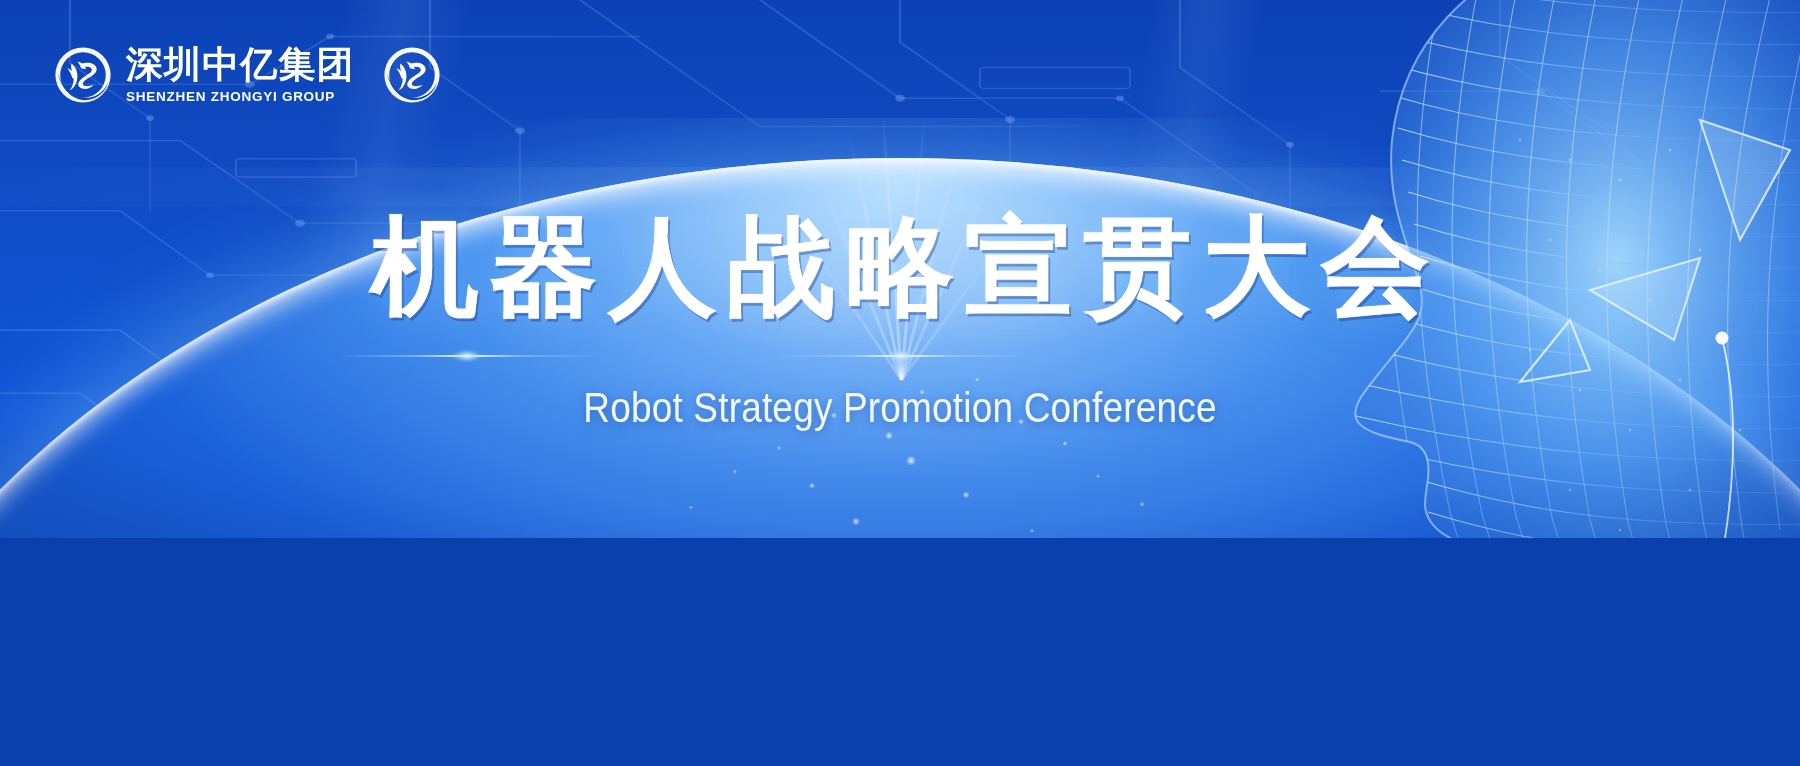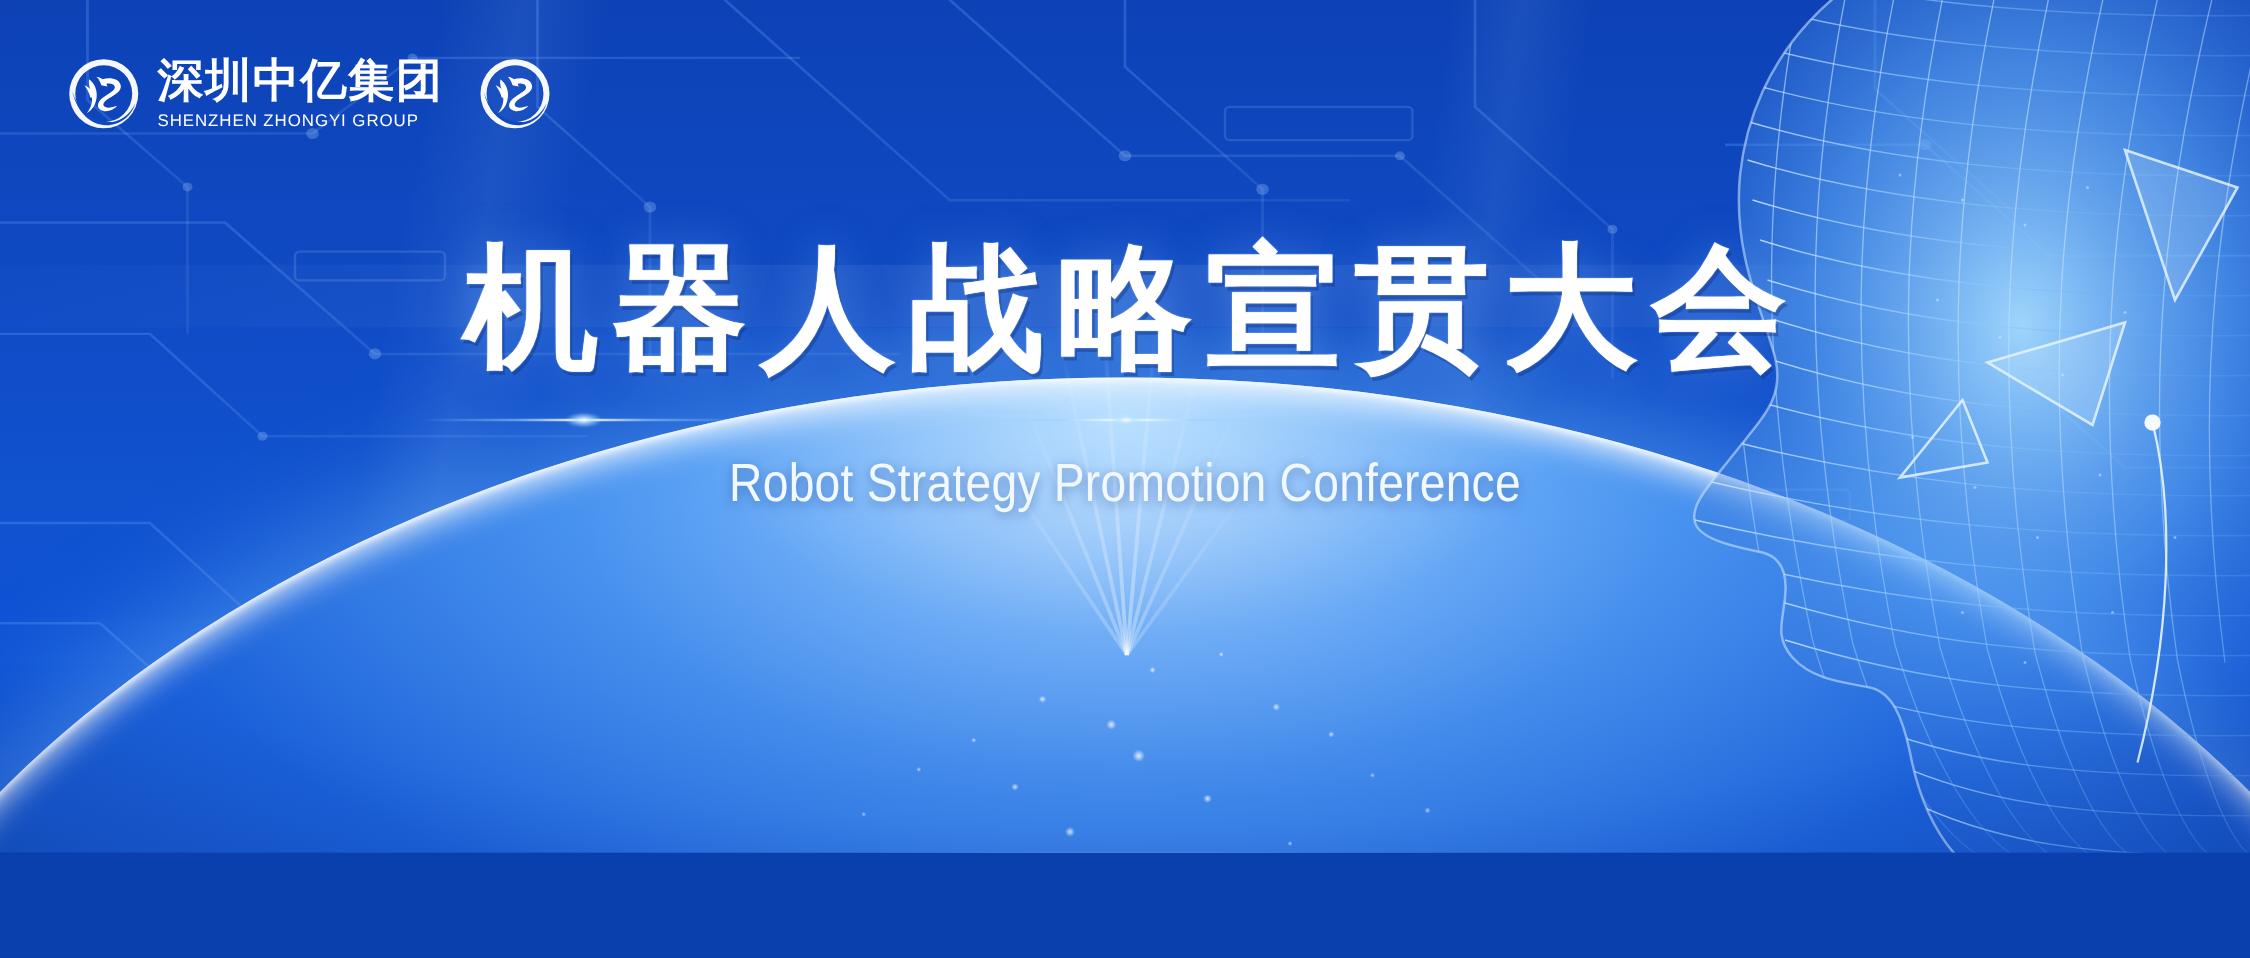--- a/index.html
+++ b/index.html
@@ -5,21 +5,21 @@
   * { margin:0; padding:0; box-sizing:border-box; }
   html, body {
     width:1800px; height:766px;
     overflow:hidden;
     background:#0a3fae;
     font-family:"Liberation Sans", sans-serif;
   }
 
   #stage {
     position:relative;
-    width:1800px; height:682px;
+    width:1800px; height:538px;
     overflow:hidden;
     background:
       radial-gradient(120% 90% at 52% 118%, rgba(140,200,255,.55) 0%, rgba(60,140,240,.22) 26%, rgba(0,0,0,0) 52%),
       radial-gradient(70% 55% at 50% 104%, rgba(255,255,255,.85) 0%, rgba(160,215,255,.35) 18%, rgba(0,0,0,0) 46%),
       linear-gradient(180deg, #0d42b6 0%, #0f49c2 30%, #1152cf 58%, #0e52d6 78%, #0b46c6 100%);
   }
 
   
   .bg-svg { position:absolute; inset:0; width:100%; height:100%; }
 
@@ -118,28 +118,28 @@
   
   .logo-bar { position:absolute; left:52px; top:44px; display:flex; align-items:center; gap:26px; }
   .logo { display:flex; align-items:center; gap:12px; }
   .logo-mark { width:62px; height:62px; flex:0 0 62px; }
   .logo-text { display:flex; flex-direction:column; line-height:1; }
   .logo-cn {
     color:#ffffff; font-weight:700; letter-spacing:.03em;
     font-size:37px; white-space:nowrap;
   }
   .logo-en {
-    color:#ffffff; font-weight:400; font-size:13.5px;
+    color:#ffffff; font-weight:700; font-size:13.5px;
     letter-spacing:.055em; white-space:nowrap; margin-top:7px;
   }
   .logo-2 .logo-cn { font-size:33px; }
   .logo-2 .logo-en { font-size:12.5px; letter-spacing:.075em; }
 
   
-  .title-block { position:absolute; left:0; right:0; top:184px; text-align:center; }
+  .title-block { position:absolute; left:0; right:0; top:204px; text-align:center; }
   .title-cn {
     font-family:"DejaVu Sans", sans-serif;
     color:#ffffff;
     font-size:108px;
     font-weight:700;
     letter-spacing:.10em;
     line-height:1.16;
     text-indent:.10em;
     text-shadow:
       0 0 1px rgba(255,255,255,.9),

